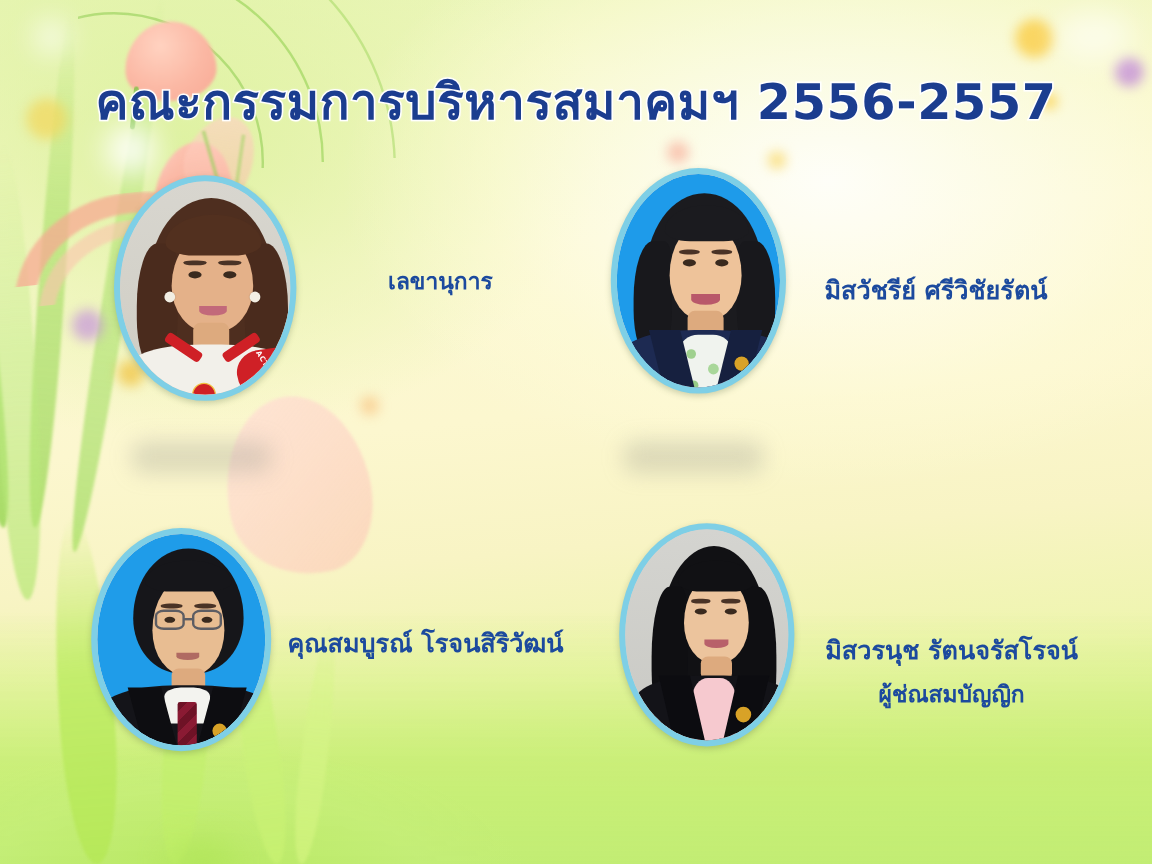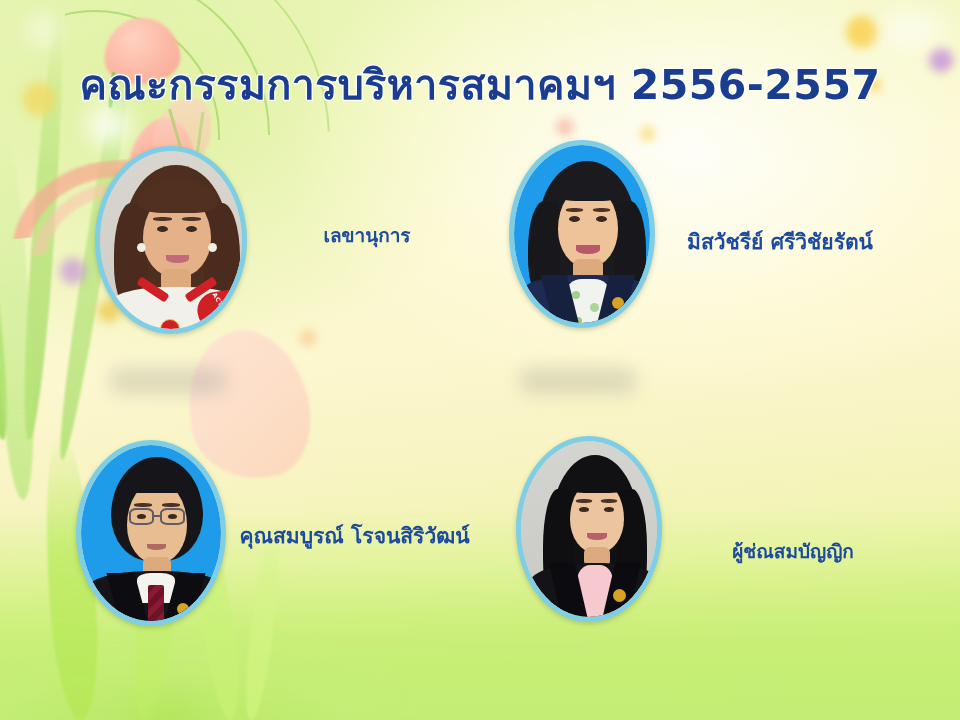--- a/index.html
+++ b/index.html
@@ -301,17 +301,18 @@
         <div class="neck" style="left:63px; top:106px; width:26px; height:20px;"></div>
 
         <div class="torso" style="left:8px; top:122px; width:132px; height:70px; background:#131318;"></div>
         <div class="shirt" style="left:56px; top:124px; width:36px; height:68px; background:#f6c9cf;"></div>
         <div class="lapelL" style="left:36px; top:122px; width:26px; height:70px; background:#0c0c10; transform:skewX(13deg);"></div>
         <div class="lapelR" style="left:86px; top:122px; width:26px; height:70px; background:#0c0c10; transform:skewX(-13deg);"></div>
         <div class="pin" style="left:92px; top:148px; width:13px; height:13px;"></div>
       </div>
     </div>
     <div class="label-block" style="left:668px; top:528px; width:250px;">
+      <div class="p-name">มิสวรนุช รัตนจรัสโรจน์</div>
       <div class="p-role">ผู้ช่ณสมบัญญิก</div>
     </div>
   </div>
 
 </div>
 
 </body></html>

